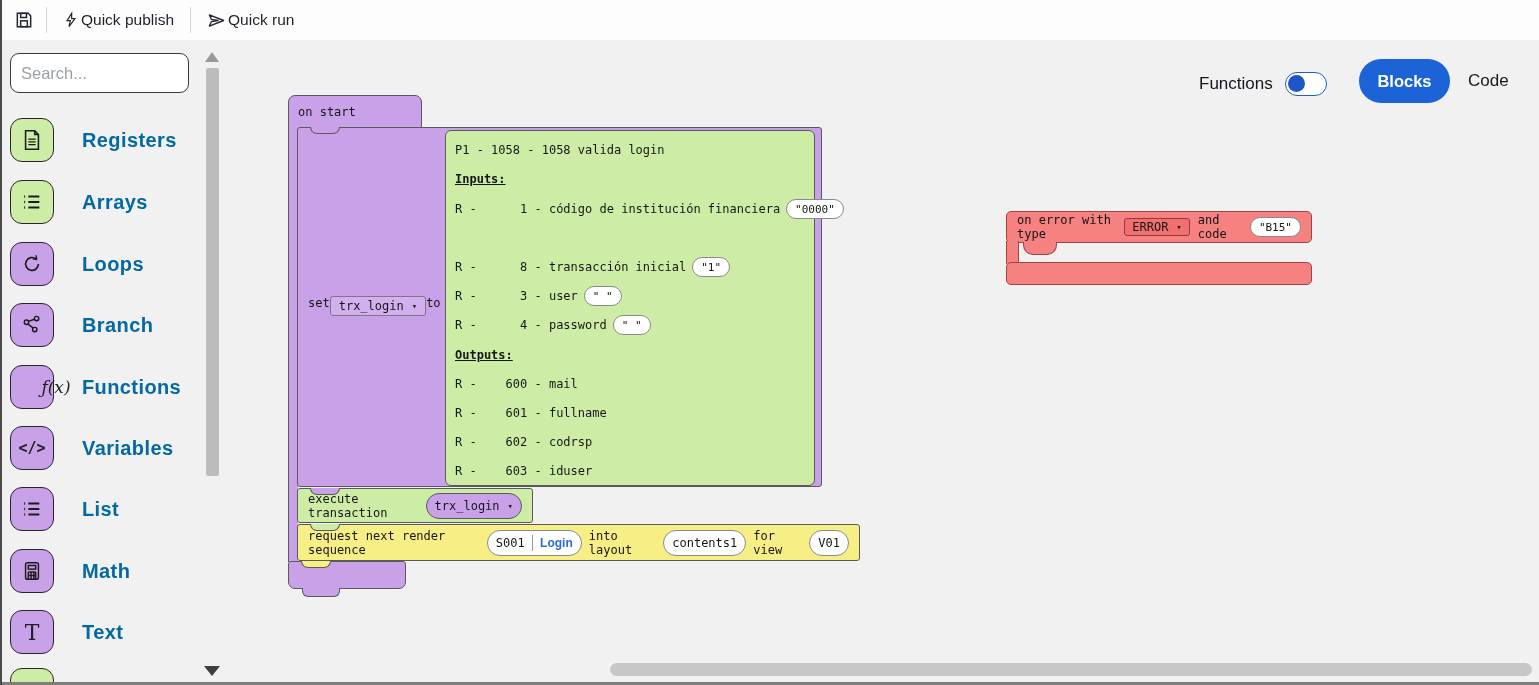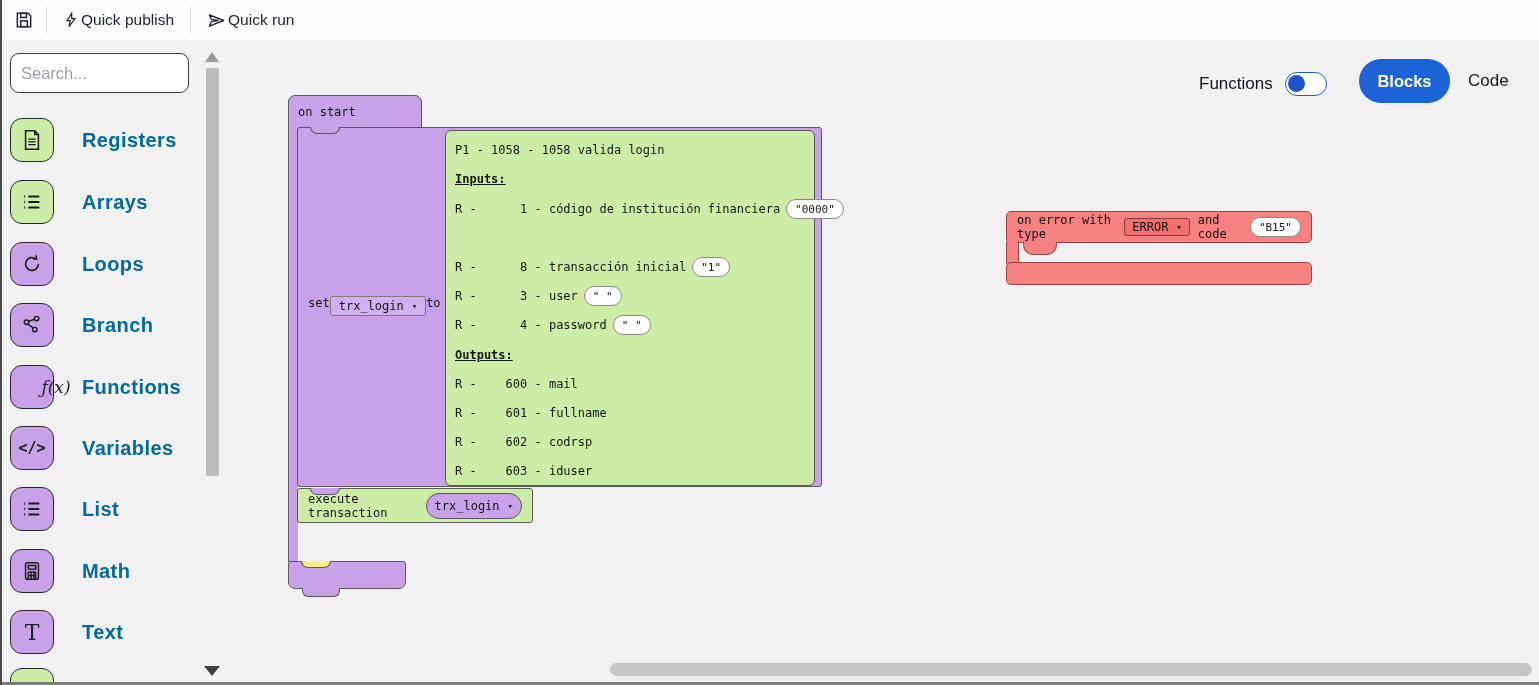--- a/index.html
+++ b/index.html
@@ -261,20 +261,35 @@
     <div class="notch" style="background:#c9a1e9;"></div>
     <div class="flexrow">
       <span>execute transaction</span>
       <span class="dropdown" style="background:#c9a1e9; border-radius:13px; border-color:#5a5a5a; height:26px;">
         <span>trx_login</span>
         <span class="dd-arrow">▾</span>
       </span>
     </div>
   </div>
 
+  <div class="blk yellow-bg" style="left:295px; top:524px; width:563px; height:37px; border-radius:3px; z-index:2;">
+    <div class="notch" style="background:#cdeda6;"></div>
+    <div class="flexrow">
+      <span>request next render sequence</span>
+      <span class="vpill" style="height:26px; border-radius:13px; gap:7px; font-size:12px;">
+        <span>S001</span>
+        <span style="width:1.5px; height:16px; background:#9a9a9a; display:inline-block;"></span>
+        <span style="color:#2e6bd8; font-weight:bold; font-family:'Liberation Sans',sans-serif;">Login</span>
+      </span>
+      <span>into layout</span>
+      <span class="vpill" style="height:26px; border-radius:13px; font-size:12px;">contents1</span>
+      <span>for view</span>
+      <span class="vpill" style="height:26px; border-radius:13px; font-size:12px;">V01</span>
+    </div>
+  </div>
 
   <div class="blk purple-bg" style="left:286px; top:561px; width:118px; height:28px; border-radius:3px 3px 7px 7px; z-index:1;">
     <div class="notch" style="background:#f7ee86;"></div>
   </div>
   <div class="blk purple-bg" style="left:300px; top:588px; width:38px; height:9px; border-top:none; border-radius:0 0 6px 6px; z-index:1;"></div>
 
   <div class="blk" style="left:1004px; top:211px; width:306px; height:32px; background:#f58181; border:1.2px solid #a04343; border-radius:5px;">
     <div class="flexrow" style="gap:8px;">
       <span>on error with type</span>
       <span class="dropdown" style="background:#f26f6f; border-color:#8f3b3b; padding:1px 7px;">

